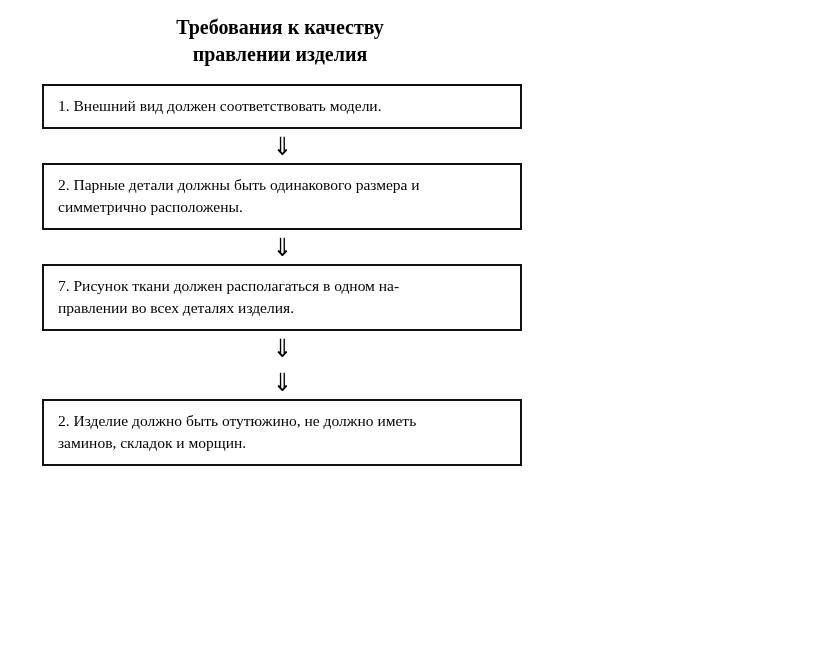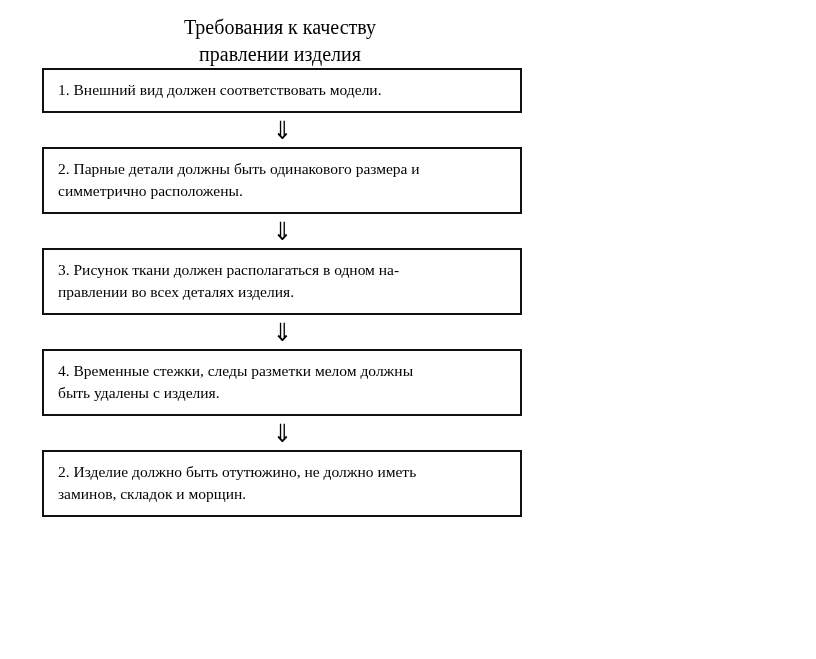--- a/index.html
+++ b/index.html
@@ -16,33 +16,34 @@
     position: relative;
   }
   .page {
     position: relative;
     width: 816px;
     height: 659px;
     box-sizing: border-box;
   }
   .title {
     text-align: center;
-    font-weight: normal;
+    font-weight: bold;
     font-size: 20px;
     line-height: 27px;
     padding-top: 14px;
     width: 560px;
     margin: 0 auto 0 0;
     margin-left: 0;
   }
   .title-line {
     display: block;
     white-space: pre;
   }
   .flow {
+    margin-top: 16px;
     width: 480px;
     margin-left: 42px;
   }
   .node {
     border: 2px solid #111111;
     box-sizing: border-box;
     padding: 9px 12px 10px 14px;
     font-size: 15.5px;
     line-height: 22px;
     background: #ffffff;
@@ -88,32 +89,28 @@
     <div class="node">
       <span class="node-text">2. Парные детали должны быть одинакового размера и
 симметрично расположены.</span>
     </div>
 
     <div class="arrow">
       <span>⇓</span>
     </div>
 
     <div class="node">
-      <span class="node-text">3. Рисунок ткани должен располагаться в одном на-
+      <span class="node-text">7. Рисунок ткани должен располагаться в одном на-
 правлении во всех деталях изделия.</span>
     </div>
 
     <div class="arrow">
       <span>⇓</span>
     </div>
 
-    <div class="node">
-      <span class="node-text">4. Временные стежки, следы разметки мелом должны
-быть удалены с изделия.</span>
-    </div>
 
     <div class="arrow">
       <span>⇓</span>
     </div>
 
     <div class="node">
       <span class="node-text">2. Изделие должно быть отутюжино, не должно иметь
 заминов, складок и морщин.</span>
     </div>
 

